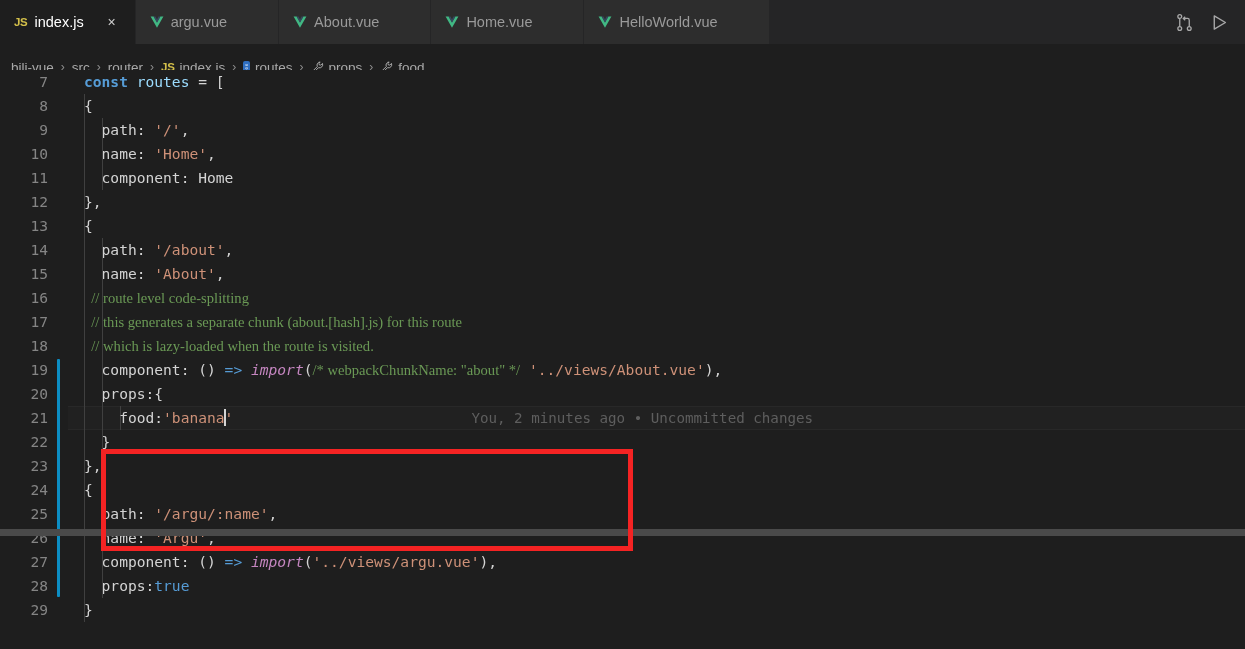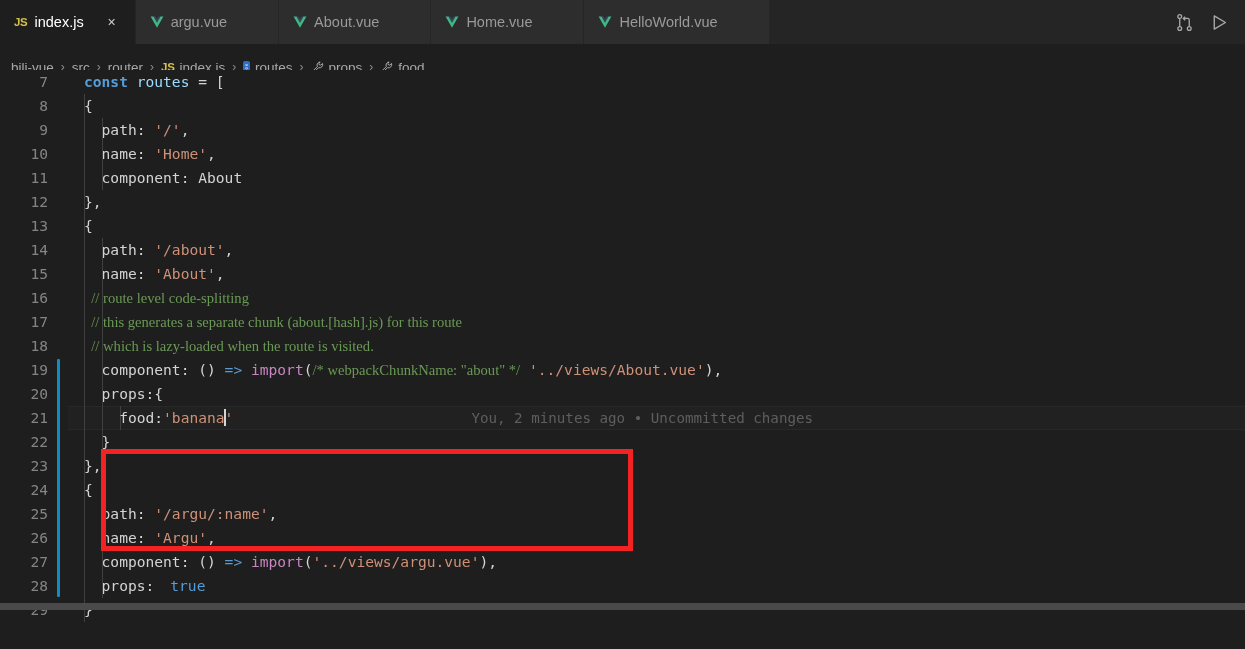--- a/index.html
+++ b/index.html
@@ -8,21 +8,21 @@
     width: 1245px;
     height: 649px;
     overflow: hidden;
     background: #1e1e1e;
     font-family: "Liberation Sans", sans-serif;
   }
 
   #app {
     position: relative;
     width: 1245px;
-    height: 610px;
+    height: 536px;
     background: #5eead4;
   }
 
   
   .tabbar {
     position: absolute;
     top: 0; left: 0;
     width: 1245px;
     height: 44px;
     background: #252526;
@@ -212,22 +212,22 @@
   }
 
   
   .t-key     { color: #569cd6; font-weight: bold; }
   .t-prop    { color: #d4d4d4; }
   .t-str     { color: #ce9178; }
   .t-ident   { color: #9cdcfe; }
   .t-comment { color: #6a9955; font-family: Liberation Serif, serif; }
   .t-punc    { color: #d4d4d4; }
   .t-arrow   { color: #569cd6; }
-  .t-const   { color: #569cd6; margin-left: 16px; }
-  .t-import  { color: #c586c0; }
+  .t-const   { color: #569cd6; }
+  .t-import  { color: #c586c0; font-style: italic; }
 
   
   .redbox {
     position: absolute;
     left: 101px;
     top: 371px;
     width: 532px;
     height: 100px;
     border: 5px solid #f42323;
     z-index: 30;
@@ -368,21 +368,21 @@
         </span>
       </div>
   </div>
 
   <div class="editor">
     <div id="lines-host">
         <div class="code-line"><span class="lineno">7</span><span class="code-text"><span class="t-key">const</span><span class="t-ident"> routes </span><span class="t-punc">= [</span></span></div>
         <div class="code-line"><span class="lineno">8</span><span class="code-text"><span class="t-punc">{</span></span></div>
         <div class="code-line"><span class="lineno">9</span><span class="code-text"><span class="t-prop">  path: </span><span class="t-str">'/'</span><span class="t-punc">,</span></span></div>
         <div class="code-line"><span class="lineno">10</span><span class="code-text"><span class="t-prop">  name: </span><span class="t-str">'Home'</span><span class="t-punc">,</span></span></div>
-        <div class="code-line"><span class="lineno">11</span><span class="code-text"><span class="t-prop">  component: </span><span class="t-prop">About</span></span></div>
+        <div class="code-line"><span class="lineno">11</span><span class="code-text"><span class="t-prop">  component: </span><span class="t-prop">Home</span></span></div>
         <div class="code-line"><span class="lineno">12</span><span class="code-text"><span class="t-punc">},</span></span></div>
         <div class="code-line"><span class="lineno">13</span><span class="code-text"><span class="t-punc">{</span></span></div>
         <div class="code-line"><span class="lineno">14</span><span class="code-text"><span class="t-prop">  path: </span><span class="t-str">'/about'</span><span class="t-punc">,</span></span></div>
         <div class="code-line"><span class="lineno">15</span><span class="code-text"><span class="t-prop">  name: </span><span class="t-str">'About'</span><span class="t-punc">,</span></span></div>
         <div class="code-line"><span class="lineno">16</span><span class="code-text"><span class="t-comment">  // route level code-splitting</span></span></div>
         <div class="code-line"><span class="lineno">17</span><span class="code-text"><span class="t-comment">  // this generates a separate chunk (about.[hash].js) for this route</span></span></div>
         <div class="code-line"><span class="lineno">18</span><span class="code-text"><span class="t-comment">  // which is lazy-loaded when the route is visited.</span></span></div>
         <div class="code-line"><span class="lineno">19</span><span class="code-text"><span class="t-prop">  component: </span><span class="t-punc">() </span><span class="t-arrow">=&gt;</span><span class="t-import"> import</span><span class="t-punc">(</span><span class="t-comment">/* webpackChunkName: "about" */</span><span class="t-punc"> </span><span class="t-str">'../views/About.vue'</span><span class="t-punc">),</span></span></div>
         <div class="code-line"><span class="lineno">20</span><span class="code-text"><span class="t-prop">  props:</span><span class="t-punc">{</span></span></div>
         <div class="code-line current"><span class="lineno">21</span><span class="code-text"><span class="t-prop">    food:</span><span class="t-str">'banana</span><span class="caret"></span><span class="t-str">'</span></span><span class="blame">You, 2 minutes ago • Uncommitted changes</span></div>

